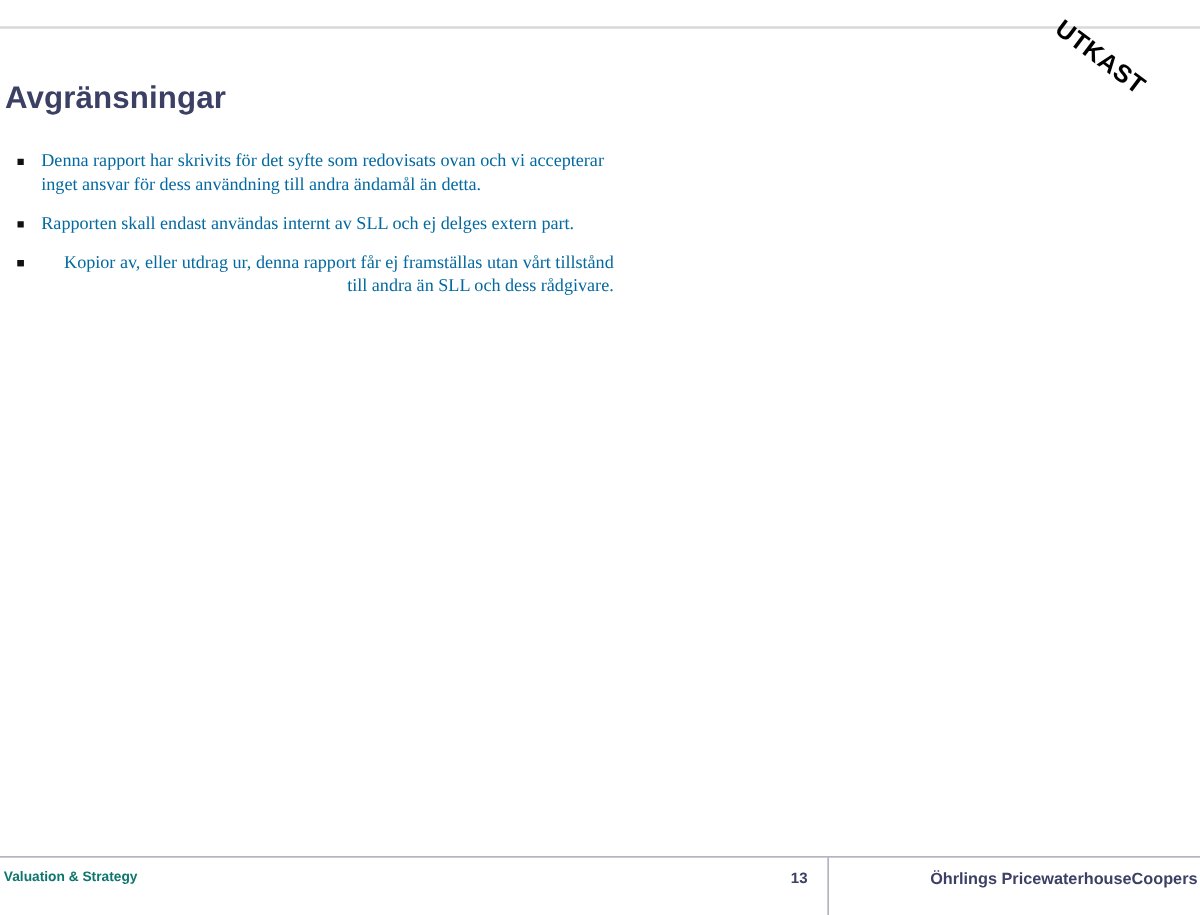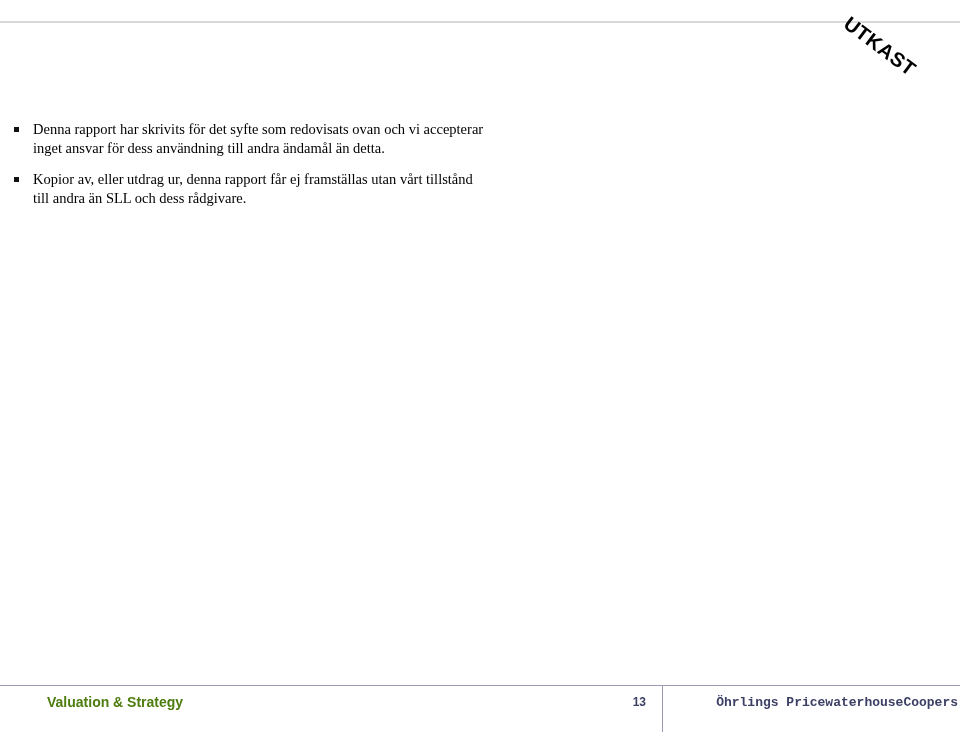--- a/index.html
+++ b/index.html
@@ -76,24 +76,24 @@
     left: 0;
     top: 120px;
     width: 520px;
   }
   .bullet-item {
     position: relative;
     padding-left: 33px;
     margin-bottom: 12px;
     font-size: 14.5px;
     line-height: 19px;
-    color: #000000;
+    color: #0369a1;
     text-align: left;
   }
-  .bullet-item:last-child { margin-bottom: 0; }
+  .bullet-item:last-child { margin-bottom: 0; text-align: right; }
   .bullet-marker {
     position: absolute;
     left: 14px;
     top: 7px;
     width: 5px;
     height: 5px;
     background: #111111;
   }
   .bullet-text {
     display: block;
@@ -116,72 +116,73 @@
     width: 1px;
     height: 46px;
     background: #9a9ab0;
   }
   .footer-left {
     position: absolute;
     left: 3px;
     top: 694px;
     font-family: "Liberation Sans", "DejaVu Sans", sans-serif;
     font-weight: bold;
-    font-size: 14px;
+    font-size: 11px;
     line-height: 17px;
-    color: #4d7c0f;
-    white-space: nowrap;
-    margin-left: 44px;
+    color: #0f766e;
+    white-space: nowrap;
   }
   .footer-page-number {
     position: absolute;
     left: 600px;
     top: 694px;
     width: 46px;
     text-align: right;
     font-family: "Liberation Sans", "DejaVu Sans", sans-serif;
     font-weight: bold;
     font-size: 12px;
     line-height: 17px;
     color: #3c4064;
   }
   .footer-right {
     position: absolute;
     right: 2px;
     top: 694px;
-    font-family: Liberation Mono, monospace;
+    font-family: Liberation Sans, sans-serif;
     font-weight: bold;
     font-size: 13px;
     line-height: 17px;
     color: #3c4064;
     white-space: nowrap;
     text-align: center;
   }
 </style>
 </head>
 <body>
 
 <div class="page">
 
   <div class="top-rule"></div>
 
   <div class="watermark">
     <div class="watermark-text">UTKAST</div>
   </div>
 
+  <h1 class="page-title">Avgränsningar</h1>
 
   <div class="content">
 
     <div class="bullet-item">
       <span class="bullet-marker"></span>
       <span class="bullet-text">Denna rapport har skrivits för det syfte som redovisats ovan och vi accepterar inget ansvar för dess användning till andra ändamål än detta.</span>
     </div>
 
     <div class="bullet-item">
       <span class="bullet-marker"></span>
+      <span class="bullet-text">Rapporten skall endast användas internt av SLL och ej delges extern part.</span>
     </div>
 
     <div class="bullet-item">
       <span class="bullet-marker"></span>
     </div>
 
 
     <div class="bullet-item">
       <span class="bullet-marker"></span>
       <span class="bullet-text">Kopior av, eller utdrag ur, denna rapport får ej framställas utan vårt tillstånd till andra än SLL och dess rådgivare.</span>

